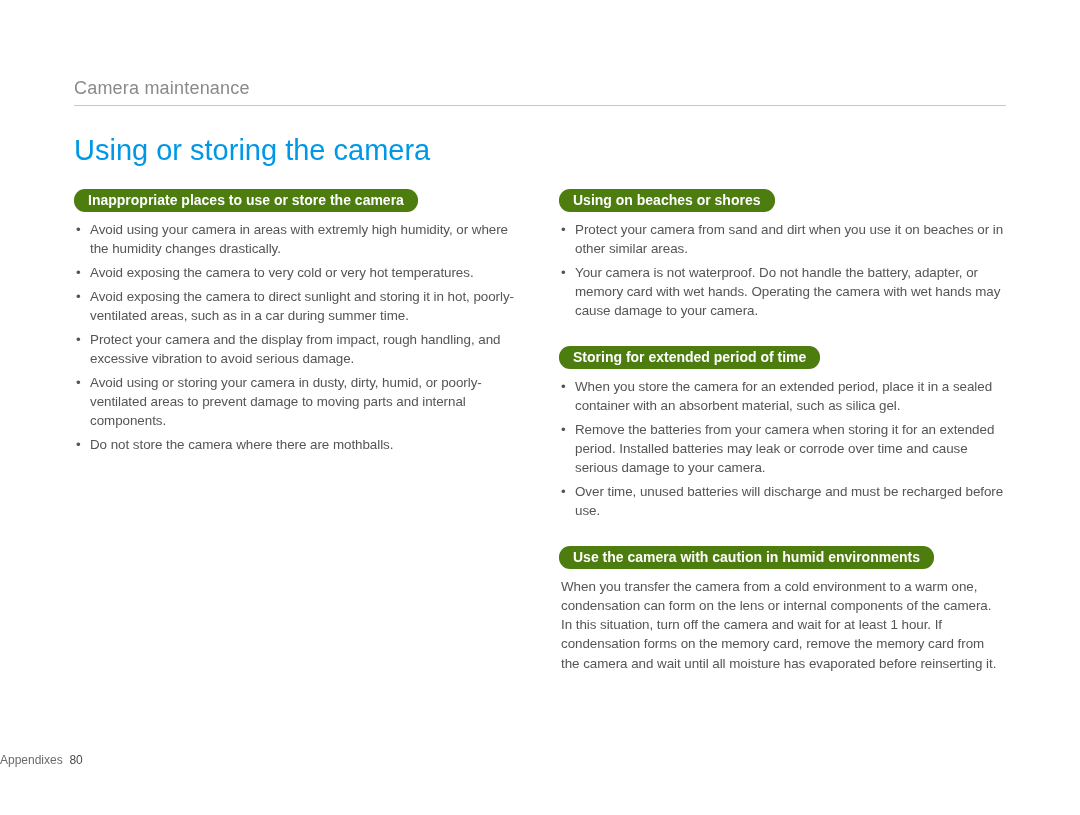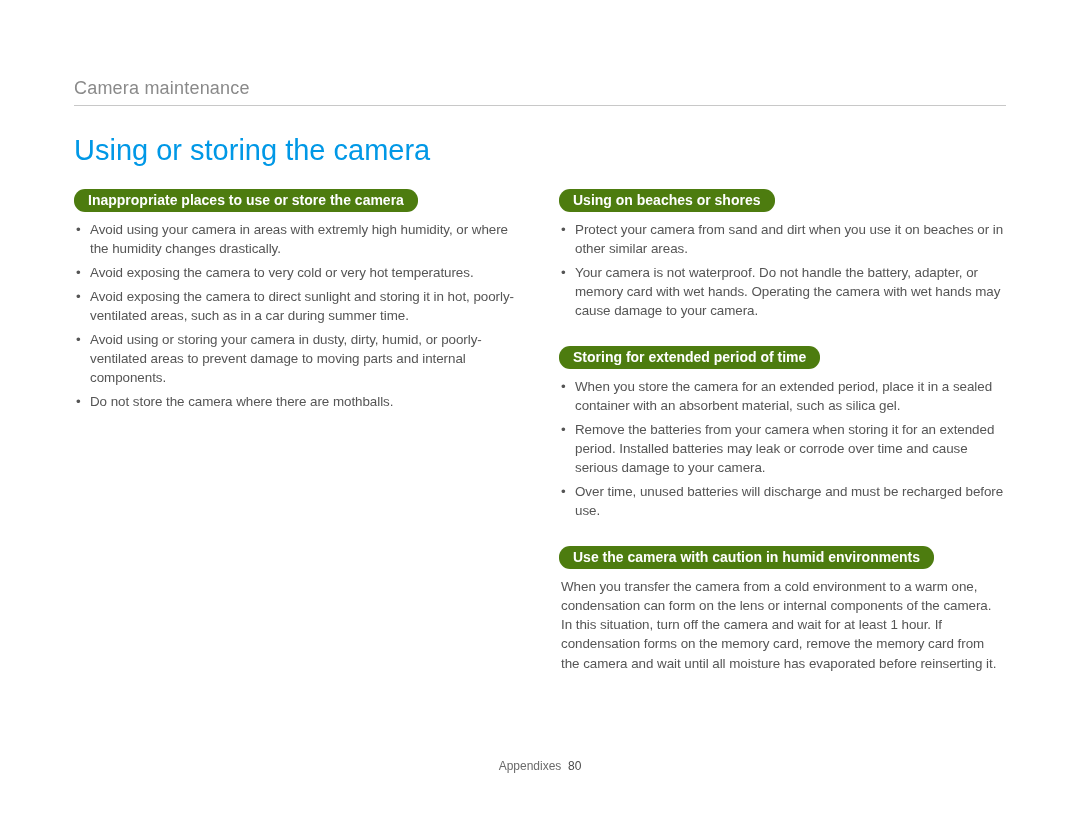--- a/index.html
+++ b/index.html
@@ -74,24 +74,24 @@
   .para {
     font-size: 13.4px;
     line-height: 1.42;
     color: #555555;
     letter-spacing: -0.05px;
     padding-left: 2px;
     margin-bottom: 26px;
   }
   .footer {
     position: absolute;
-    bottom: 42px;
+    bottom: 48px;
     left: 0;
     width: 100%;
-    text-align: center;
+    text-align: left;
     font-size: 12px;
     color: #6a6a6a;
   }
   .footer .pagenum {
     color: #4a4a4a;
   }
 </style>
 </head>
 <body>
 
@@ -101,20 +101,21 @@
 <h1 class="main-heading">Using or storing the camera</h1>
 
 <div class="columns">
 
   <div class="col">
     <div class="pill">Inappropriate places to use or store the camera</div>
     <ul class="bullets">
       <li>Avoid using your camera in areas with extremly high humidity, or where the humidity changes drastically.</li>
       <li>Avoid exposing the camera to very cold or very hot temperatures.</li>
       <li>Avoid exposing the camera to direct sunlight and storing it in hot, poorly-ventilated areas, such as in a car during summer time.</li>
+      <li>Protect your camera and the display from impact, rough handling, and excessive vibration to avoid serious damage.</li>
       <li>Avoid using or storing your camera in dusty, dirty, humid, or poorly-ventilated areas to prevent damage to moving parts and internal components.</li>
       <li>Do not store the camera where there are mothballs.</li>
     </ul>
   </div>
 
   <div class="col">
     <div class="pill">Using on beaches or shores</div>
     <ul class="bullets">
       <li>Protect your camera from sand and dirt when you use it on beaches or in other similar areas.</li>
       <li>Your camera is not waterproof. Do not handle the battery, adapter, or memory card with wet hands. Operating the camera with wet hands may cause damage to your camera.</li>

